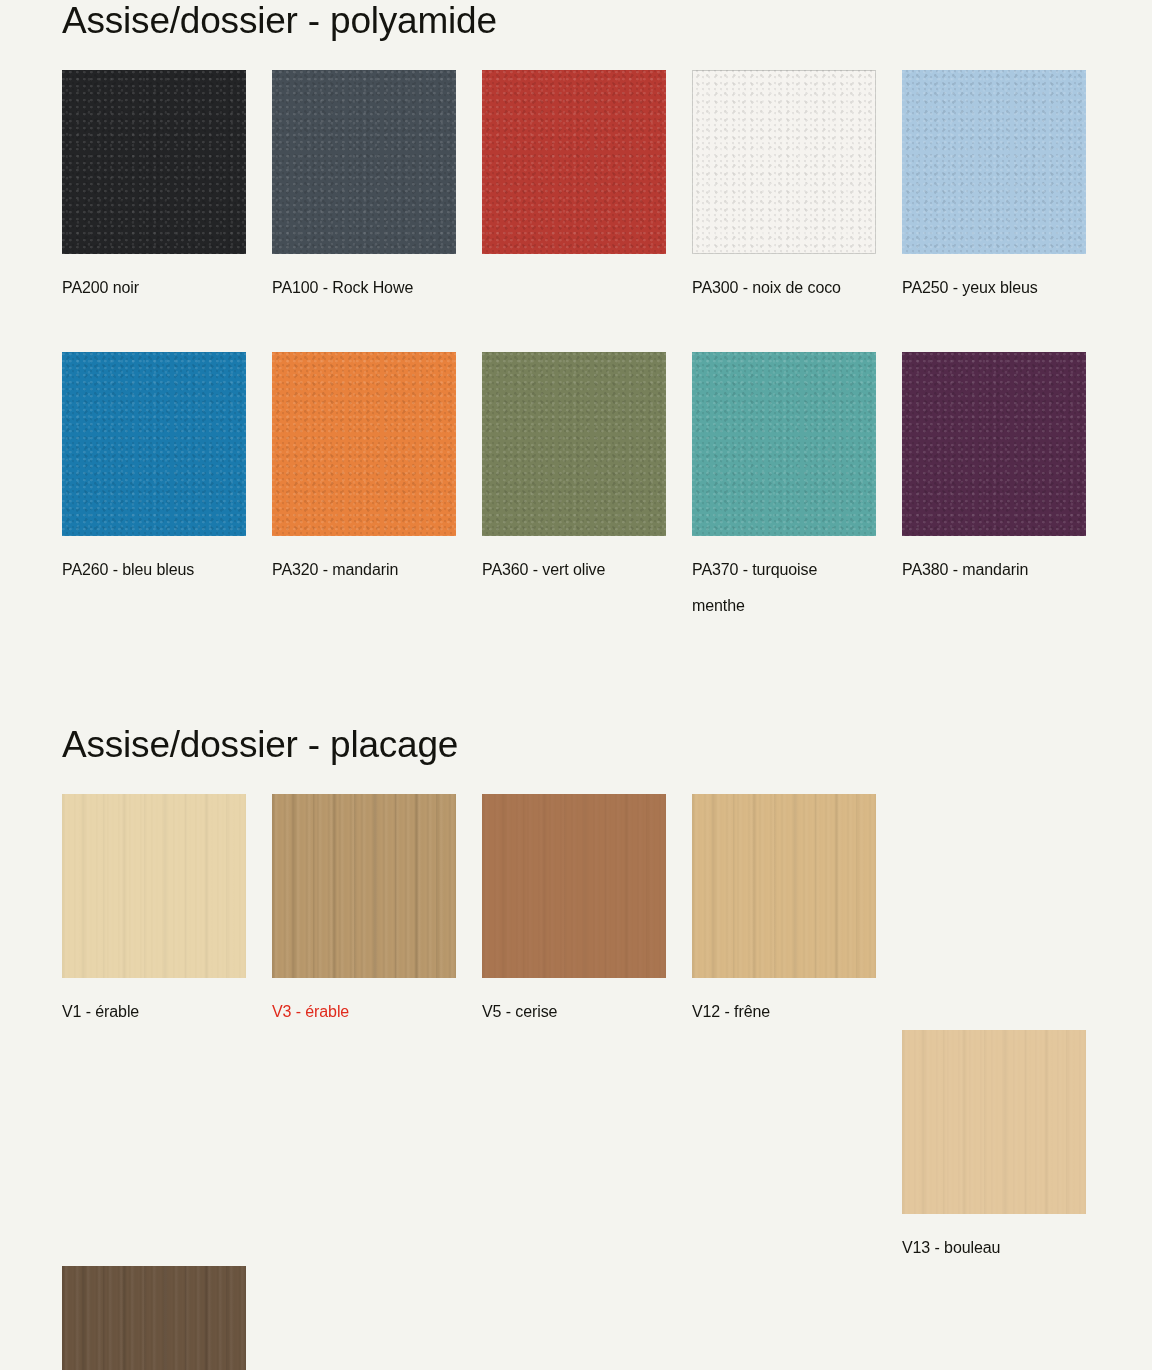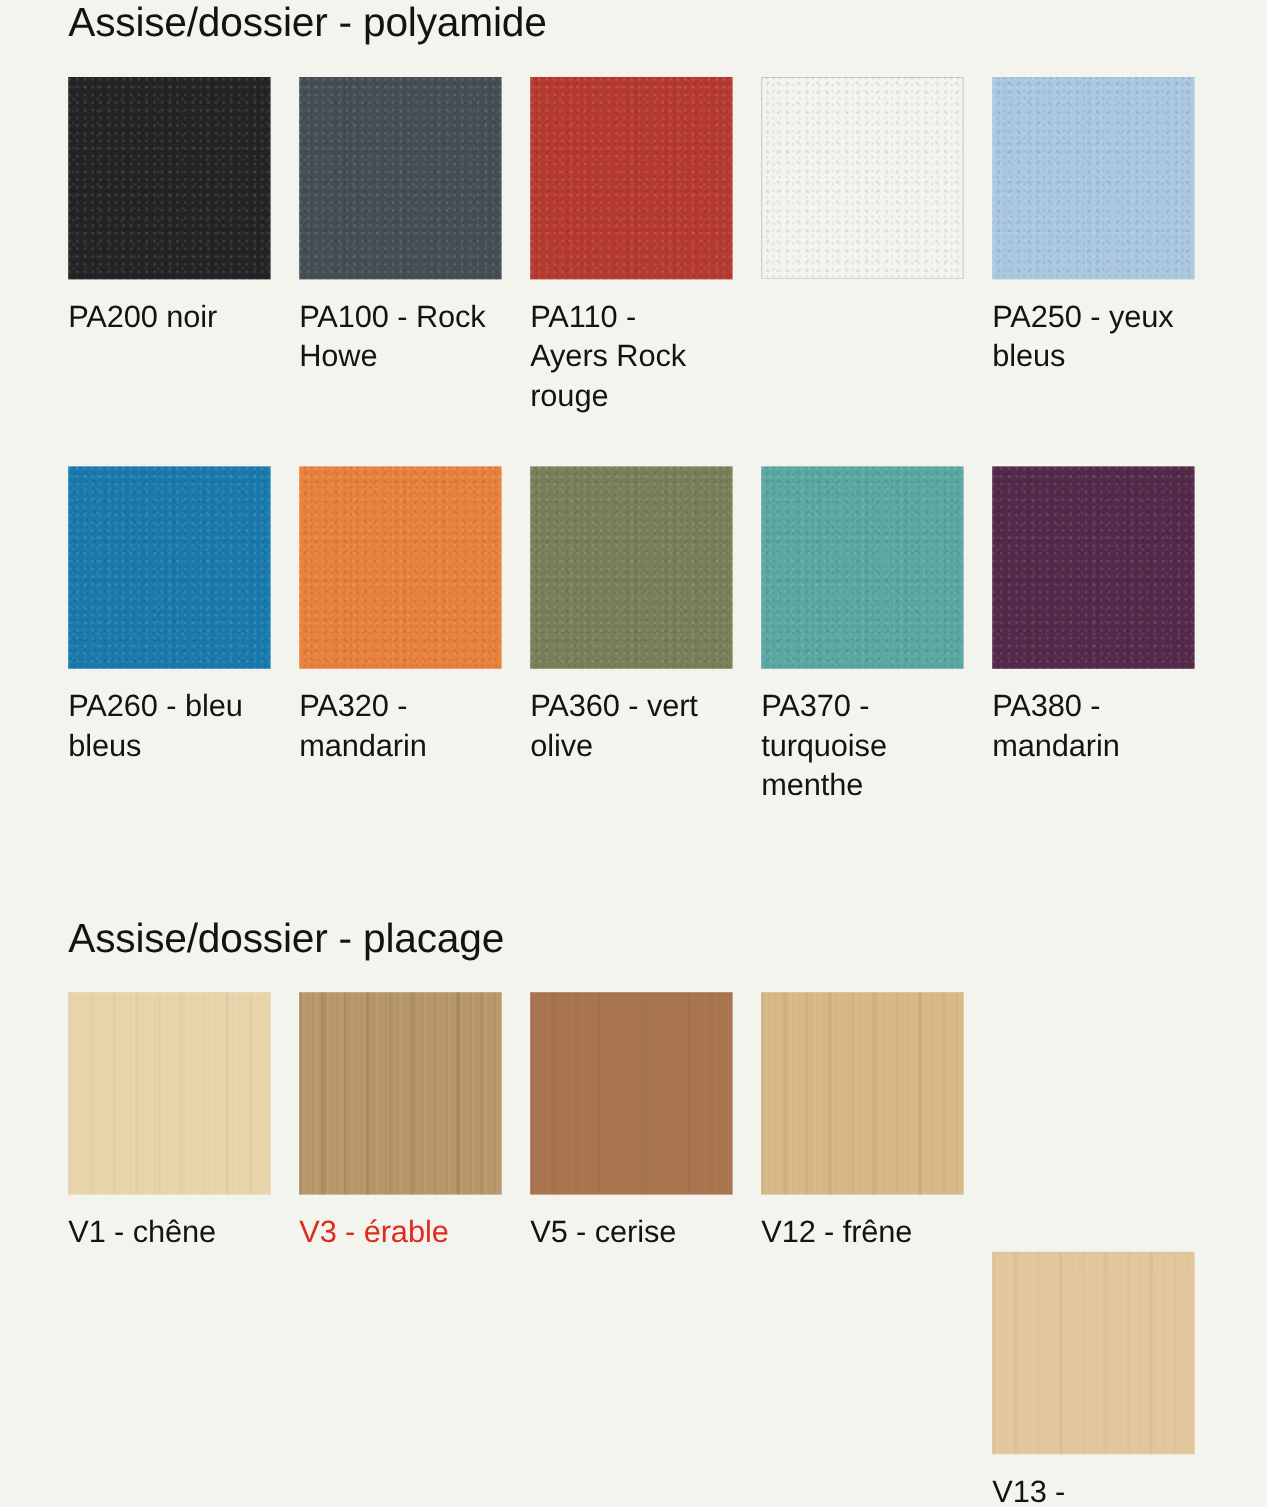--- a/index.html
+++ b/index.html
@@ -84,21 +84,21 @@
         rgba(0,0,0,0.00) 3px,
         rgba(0,0,0,0.00) 19px,
         rgba(0,0,0,0.12) 21px,
         rgba(0,0,0,0.00) 24px,
         rgba(0,0,0,0.00) 41px);
   }
   .wood.strong::after { opacity: 0.9; }
   .wood.soft::after { opacity: 0.3; }
   .swatch-label {
     margin-top: 16px;
-    font-size: 28px;
+    font-size: 16px;
     line-height: 36px;
     letter-spacing: -0.1px;
     color: #14140f;
     max-width: 170px;
   }
   .swatch-label.selected { color: #e02a1c; }
   .row-gap-polyamide { height: 46px; }
   .row-gap-veneer { height: 22px; }
 </style>
 </head>
@@ -114,24 +114,24 @@
       <div class="swatch-cell">
         <div class="swatch-chip grain" style="background-color: rgb(35, 36, 38);"></div>
         <div class="swatch-label">PA200 noir</div>
       </div>
       <div class="swatch-cell">
         <div class="swatch-chip grain" style="background-color: rgb(69, 78, 86);"></div>
         <div class="swatch-label">PA100 - Rock Howe</div>
       </div>
       <div class="swatch-cell">
         <div class="swatch-chip grain" style="background-color: rgb(183, 58, 50);"></div>
-        <div class="swatch-label">PA110 - Ayers Rock rouge</div>
       </div>
       <div class="swatch-cell">
         <div class="swatch-chip grain bordered" style="background-color: rgb(245, 243, 239);"></div>
+        <div class="swatch-label">PA300 - noix de coco</div>
       </div>
       <div class="swatch-cell">
         <div class="swatch-chip grain" style="background-color: rgb(170, 200, 224);"></div>
         <div class="swatch-label">PA250 - yeux bleus</div>
       </div>
 
       <div class="row-gap-polyamide"></div>
       <div class="row-gap-polyamide"></div>
       <div class="row-gap-polyamide"></div>
       <div class="row-gap-polyamide"></div>
@@ -162,21 +162,21 @@
 
   <div class="section-spacer-top"></div>
 
   <section id="section-placage">
     <h2 class="section-title">Assise/dossier - placage</h2>
 
     <div class="swatch-grid">
 
       <div class="swatch-cell">
         <div class="swatch-chip wood soft" style="background-color: rgb(232, 213, 171);"></div>
-        <div class="swatch-label">V1 - chêne</div>
+        <div class="swatch-label">V1 - érable</div>
       </div>
       <div class="swatch-cell">
         <div class="swatch-chip wood strong" style="background-color: rgb(185, 153, 108);"></div>
         <div class="swatch-label selected" style="color: rgb(224, 42, 28);">V3 - érable</div>
       </div>
       <div class="swatch-cell">
         <div class="swatch-chip wood soft" style="background-color: rgb(169, 117, 80);"></div>
         <div class="swatch-label">V5 - cerise</div>
       </div>
       <div class="swatch-cell">

